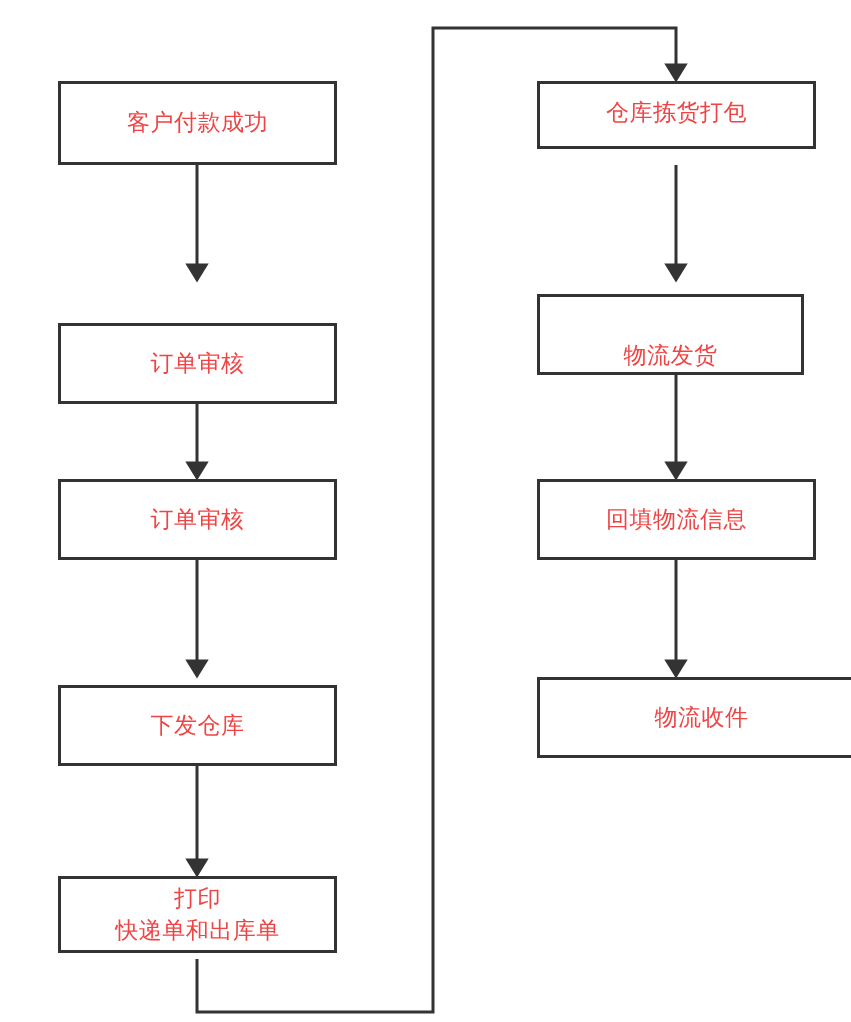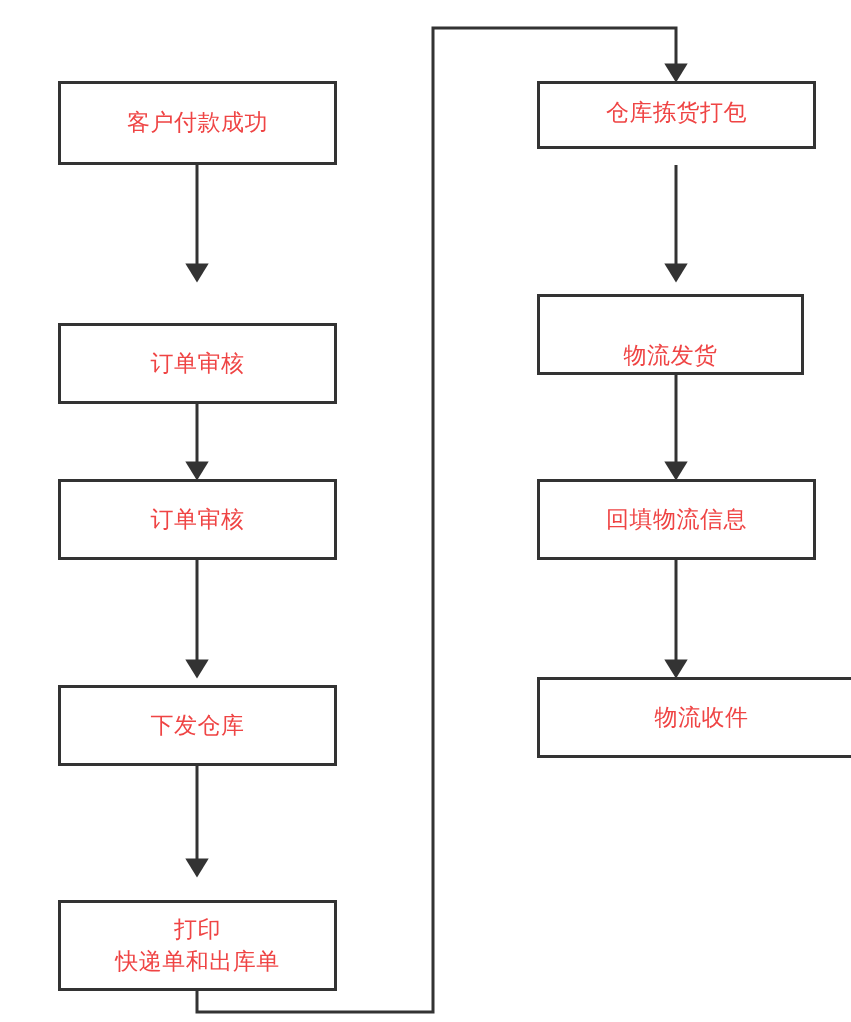--- a/index.html
+++ b/index.html
@@ -78,21 +78,21 @@
   </div>
 
   <div class="node" style="left:58px; top:479px; width:279px; height:81px;">
     <span class="node-label">订单审核</span>
   </div>
 
   <div class="node" style="left:58px; top:685px; width:279px; height:81px;">
     <span class="node-label">下发仓库</span>
   </div>
 
-  <div class="node" style="left:58px; top:876px; width:279px; height:91px;margin-top:24px;">
+  <div class="node" style="left:58px; top:876px; width:279px; height:77px;">
     <span class="node-label">打印
 快递单和出库单</span>
   </div>
 
   <div class="node" style="left:537px; top:81px; width:279px; height:68px;font-family:Liberation Mono, monospace;">
     <span class="node-label">仓库拣货打包</span>
   </div>
 
   <div class="node" style="left:537px; top:294px; width:267px; height:81px;align-items:flex-end;">
     <span class="node-label">物流发货</span>

